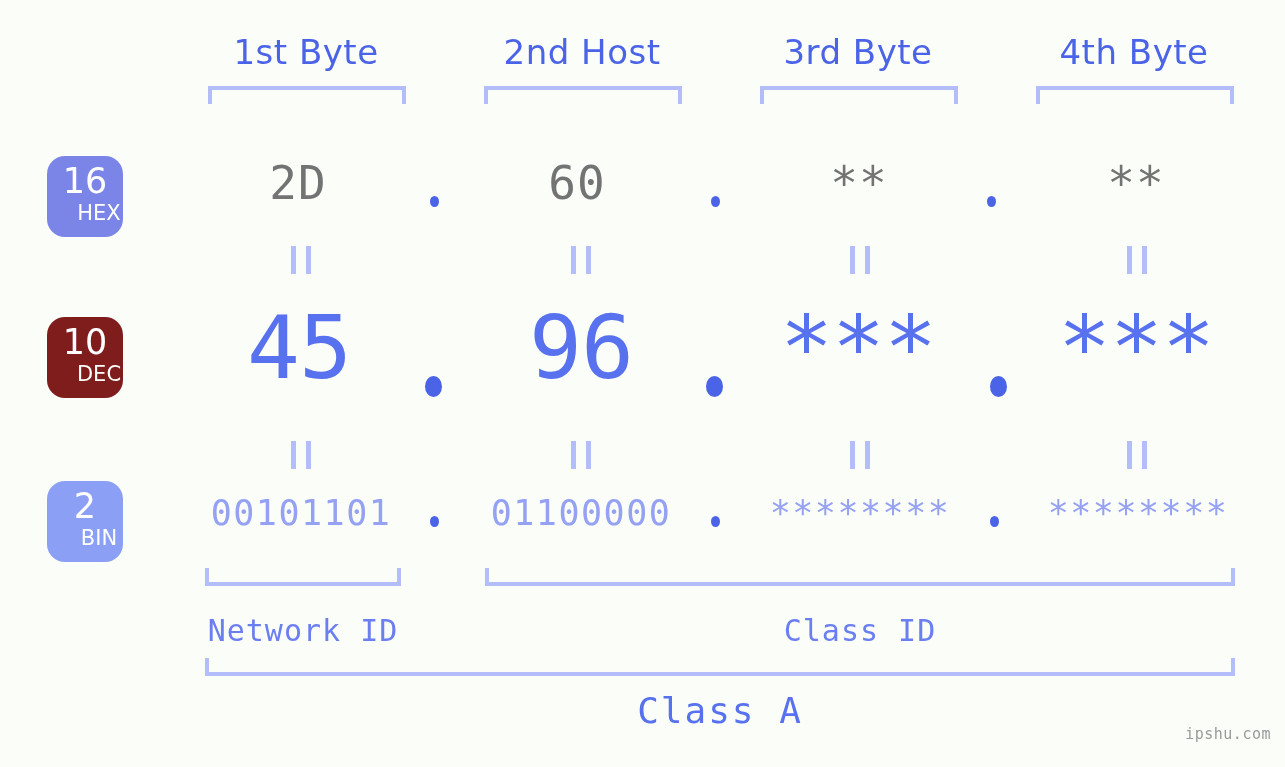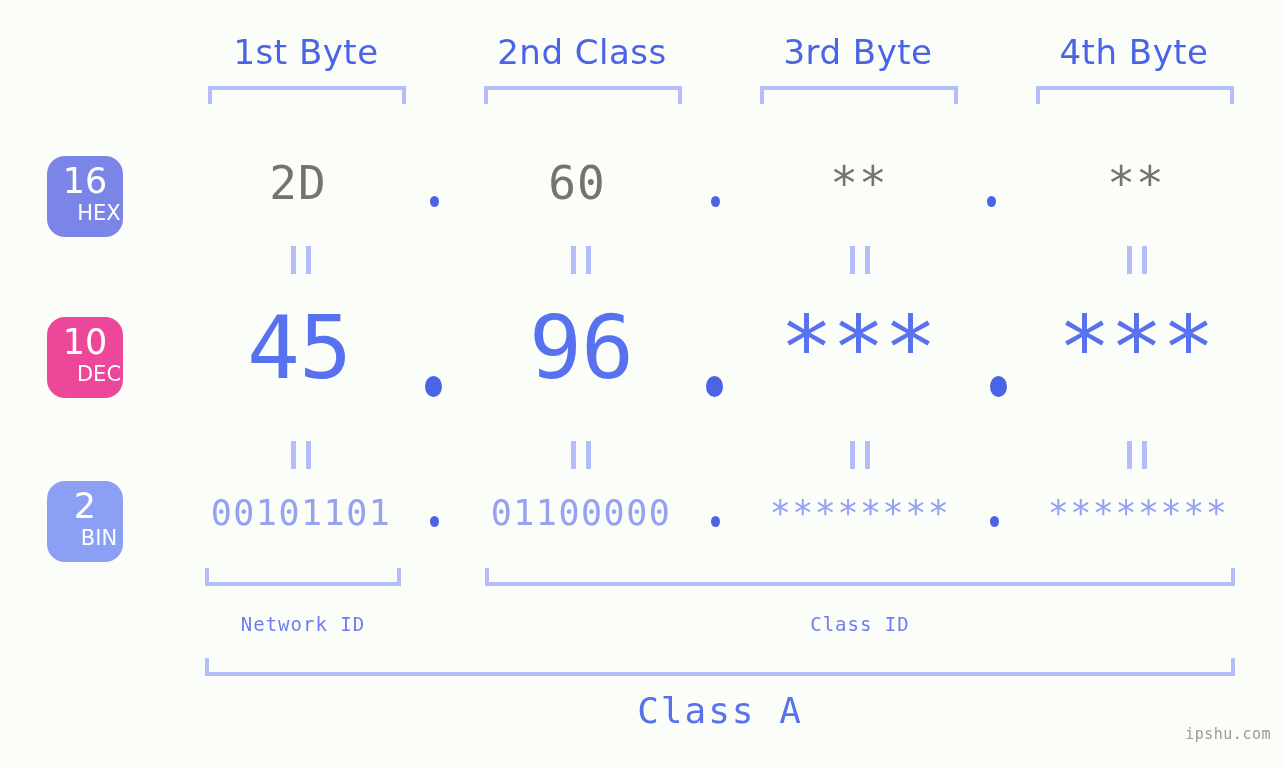--- a/index.html
+++ b/index.html
@@ -71,21 +71,21 @@
     font-weight: 400;
   }
   .badge .nm {
     display: block;
     font-size: 21px;
     line-height: 24px;
     font-weight: 400;
     padding-left: 28px;
   }
   #badge-hex { top: 156px; height: 81px; background: #7b85e8; }
-  #badge-dec { top: 317px; height: 81px; background: #ec4899; }
+  #badge-dec { top: 317px; height: 81px; background: #7f1d1d; }
   #badge-bin { top: 481px; height: 81px; background: #8ba0f5; }
 
   
   .cell {
     position: absolute;
     width: 200px;
     text-align: center;
     white-space: nowrap;
     font-family: "DejaVu Sans Mono", monospace;
   }
@@ -138,21 +138,21 @@
     width: 5px;
     height: 28px;
     background: #b3bdfa;
   }
 
   
   .id-label {
     position: absolute;
     text-align: center;
     font-family: "DejaVu Sans Mono", monospace;
-    font-size: 19px;
+    font-size: 30px;
     color: #6b7ff0;
     letter-spacing: 1px;
     white-space: nowrap;
   }
 
   
   #class-label {
     position: absolute;
     top: 690px;
     left: 205px;
@@ -175,21 +175,21 @@
     color: #9a9a9a;
     letter-spacing: 0.5px;
   }
 </style>
 </head>
 <body>
 
 <div class="canvas">
 
   <div class="byte-label" style="left:206px;">1st Byte</div>
-  <div class="byte-label" style="left:482px;">2nd Class</div>
+  <div class="byte-label" style="left:482px;">2nd Host</div>
   <div class="byte-label" style="left:758px;">3rd Byte</div>
   <div class="byte-label" style="left:1034px;">4th Byte</div>
 
   <div class="bracket-down" style="left:208px;  top:86px; width:198px;"></div>
   <div class="bracket-down" style="left:484px;  top:86px; width:198px;"></div>
   <div class="bracket-down" style="left:760px;  top:86px; width:198px;"></div>
   <div class="bracket-down" style="left:1036px; top:86px; width:198px;"></div>
 
   <div class="badge" id="badge-hex">
     <span class="num">16</span>

